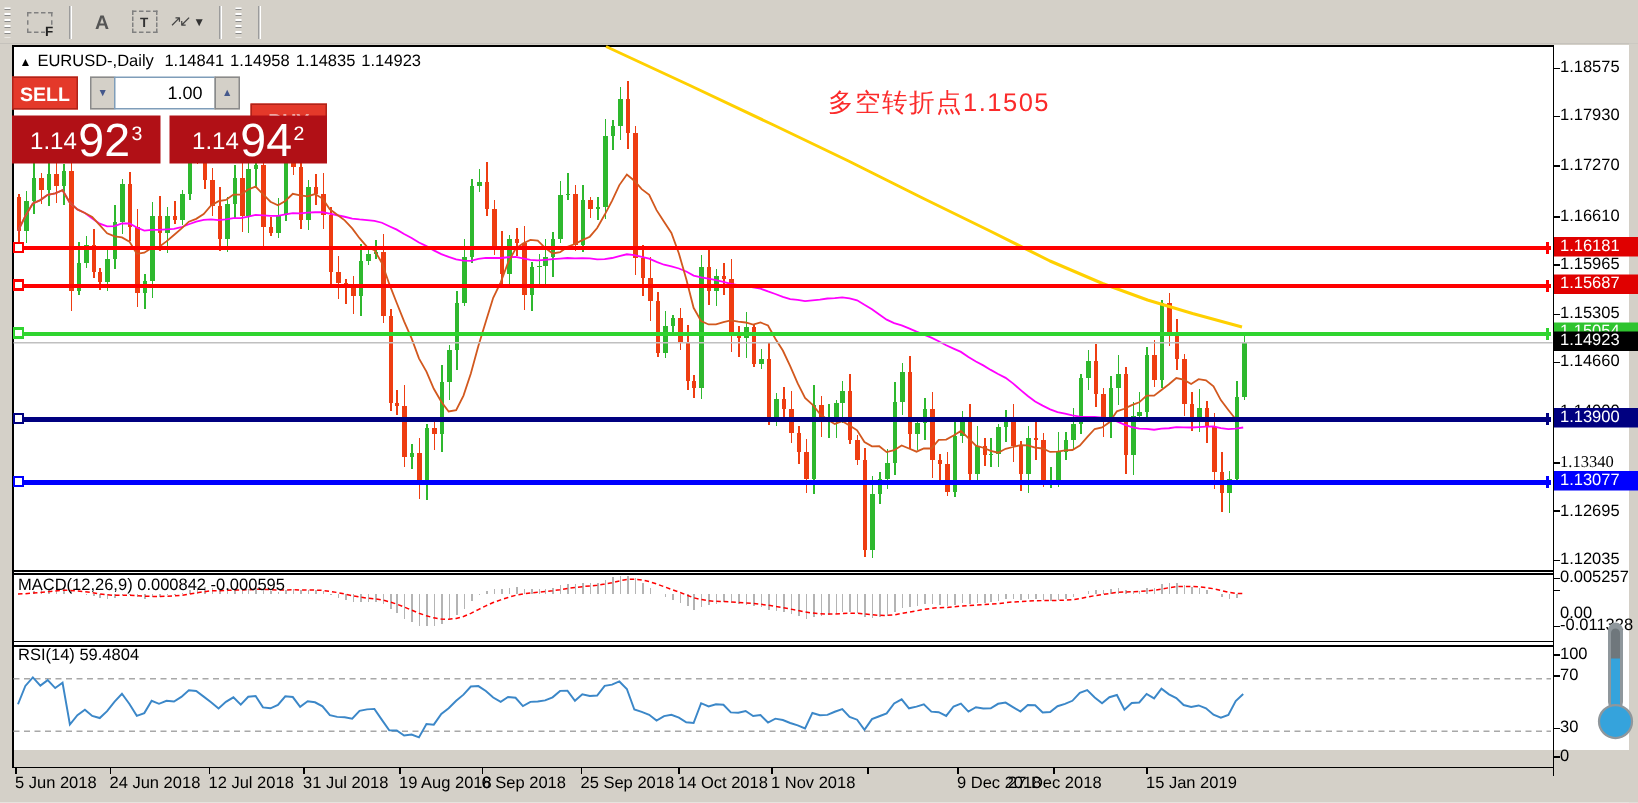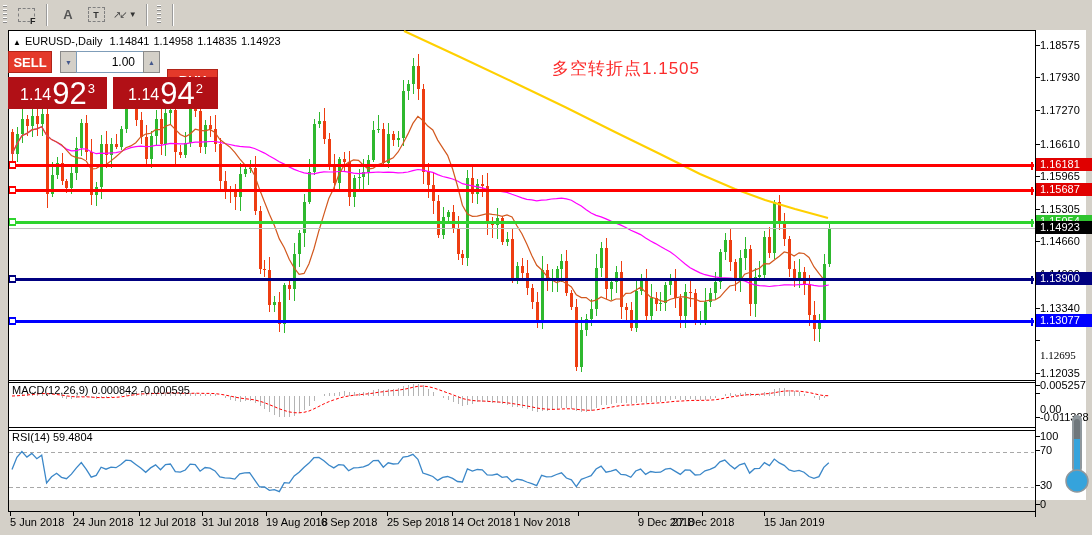--- a/index.html
+++ b/index.html
@@ -700,22 +700,22 @@
 
     <div id="axisLabels">
         <div class="tick" style="top: 10px; left: 1040px;">1.18575</div>
         <div class="tick" style="top: 42px; left: 1040px;">1.17930</div>
         <div class="tick" style="top: 75px; left: 1040px;">1.17270</div>
         <div class="tick" style="top: 109px; left: 1040px;">1.16610</div>
         <div class="tick" style="top: 141px; left: 1040px;">1.15965</div>
         <div class="tick" style="top: 174px; left: 1040px;">1.15305</div>
         <div class="tick" style="top: 206px; left: 1040px;">1.14660</div>
         <div class="tick" style="top: 239px; left: 1040px;">1.14000</div>
-        <div class="tick" style="top: 273px; left: 1040px;">1.13340</div>
-        <div class="tick" style="top: 320px; left: 1040px; font-family: Liberation Serif, serif;">1.12695</div>
+        <div class="tick" style="top: 273px; left: 1040px; font-family: Liberation Serif, serif;">1.13340</div>
+        <div class="tick" style="top: 306px; left: 1040px;">1.12695</div>
         <div class="tick" style="top: 338px; left: 1040px;">1.12035</div>
         <div class="tick" style="top: 350px; left: 1040px;">0.005257</div>
         <div class="tick" style="top: 358px; left: 1040px; margin-top: 16px;">0.00</div>
         <div class="tick" style="top: 382px; left: 1040px;">-0.011328</div>
         <div class="tick" style="top: 401px; left: 1040px;">100</div>
         <div class="tick" style="top: 415px; left: 1040px;">70</div>
         <div class="tick" style="top: 450px; left: 1040px;">30</div>
         <div class="tick" style="top: 469px; left: 1040px;">0</div>
         <div class="badge" style="top: 129px; background: rgb(224, 0, 0);">1.16181</div>
         <div class="badge" style="top: 154px; background: rgb(224, 0, 0);">1.15687</div>

